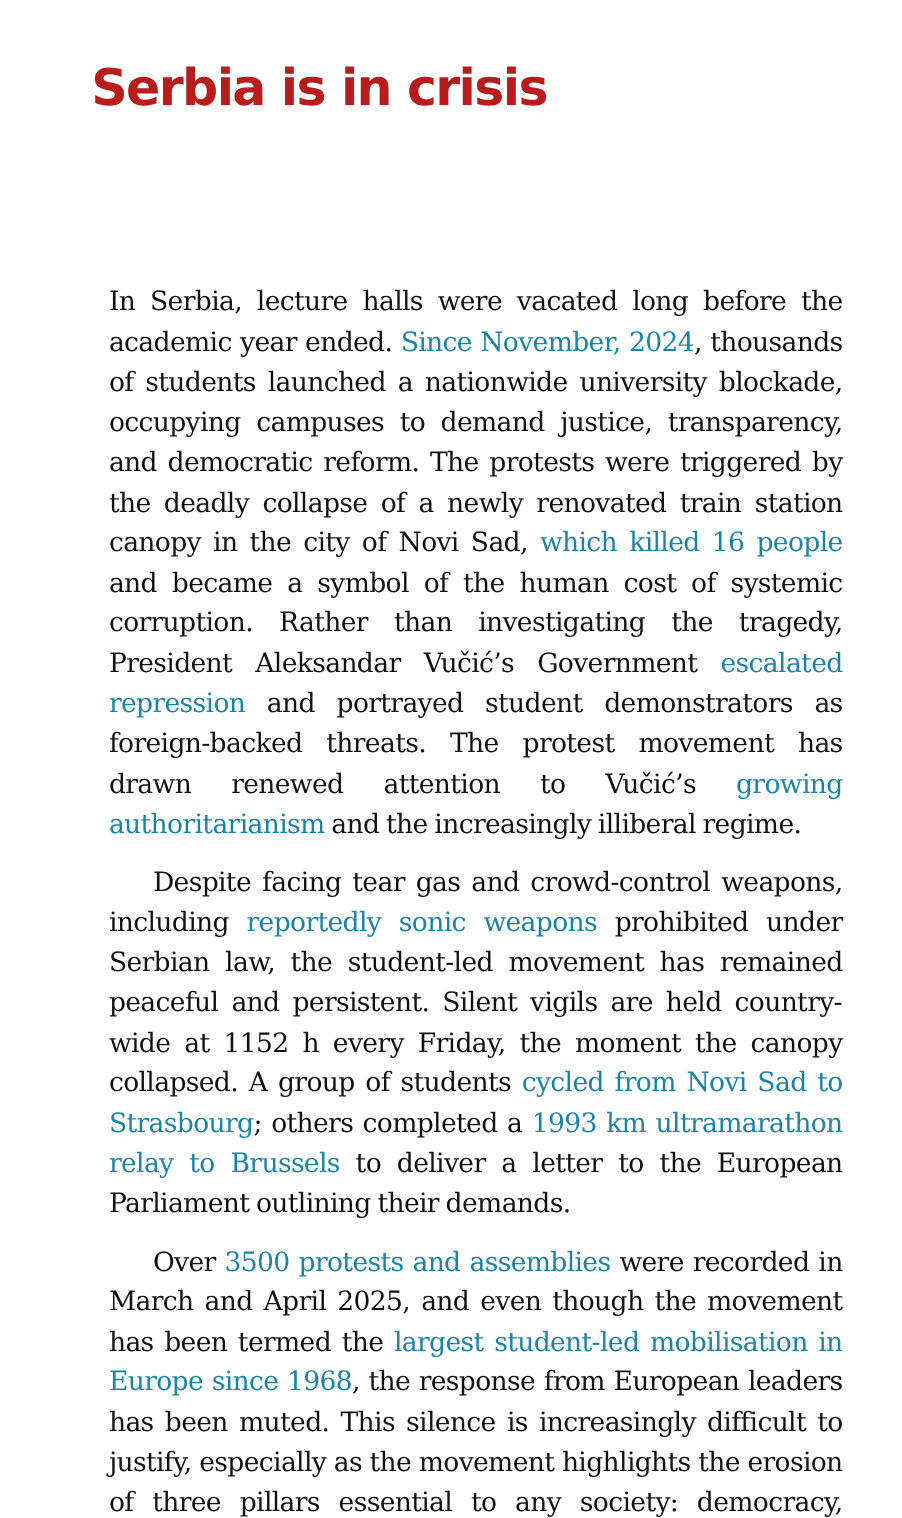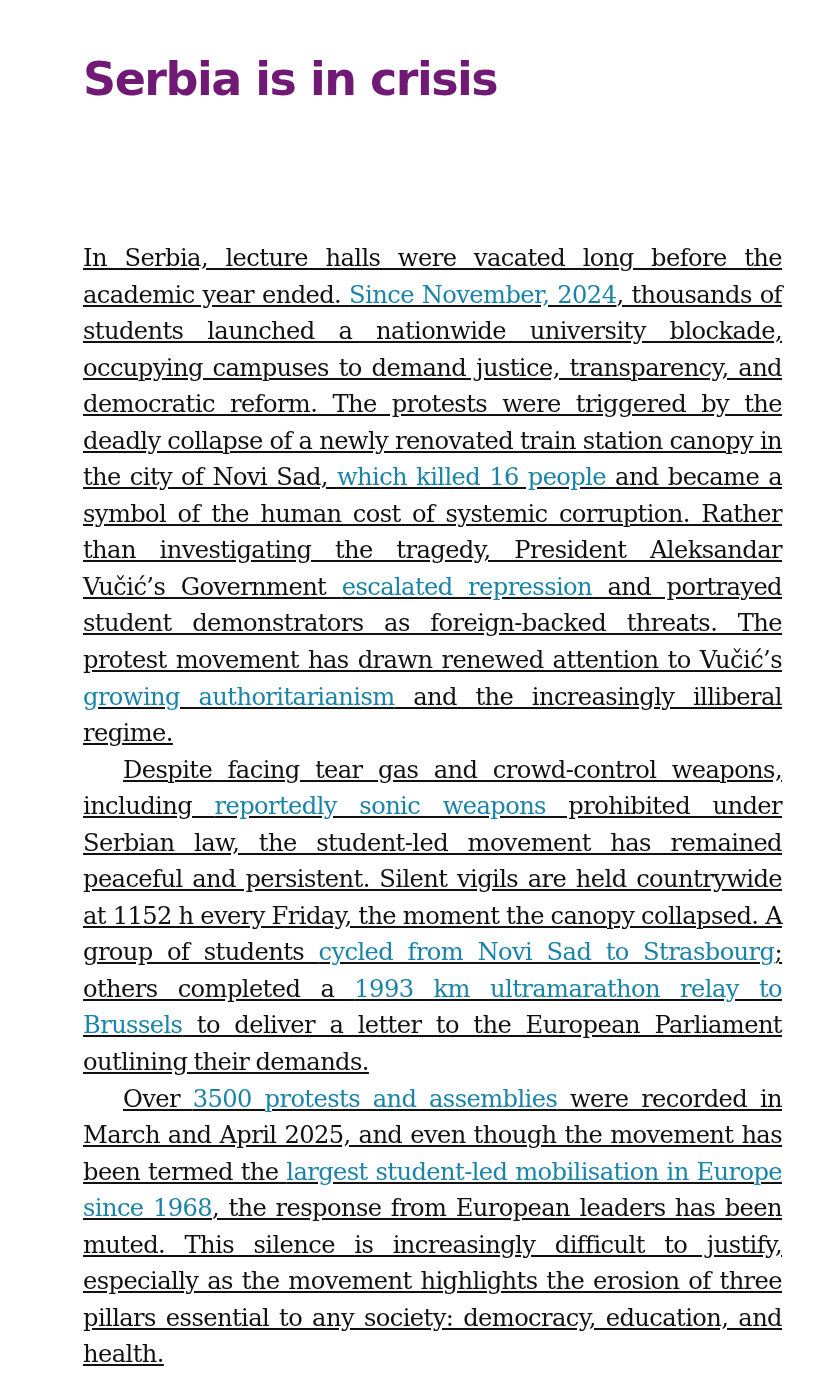--- a/index.html
+++ b/index.html
@@ -21,41 +21,40 @@
     }
     .title {
       position: absolute;
       left: 0;
       top: 52px;
       margin: 0;
       font-family: "DejaVu Sans", sans-serif;
       font-weight: bold;
       font-size: 46px;
       letter-spacing: -1.5px;
-      color: #701a75;
+      color: #b91c1c;
       line-height: 1.2;
       white-space: nowrap;
     }
     .body-text {
       position: absolute;
       left: 0;
       top: 240px;
       width: 699px;
       font-family: "DejaVu Serif", serif;
       font-size: 24.2px;
       line-height: 36.55px;
       color: #111111;
       letter-spacing: -0.6px;
       word-spacing: -1px;
     }
     .para {
-      margin: 0;
+      margin: 16px;
       text-align: justify;
       hyphens: manual;
-      text-decoration: underline;
     }
     .para.indent {
       text-indent: 40px;
     }
     .link {
       color: #1a84a8;
       text-decoration: none;
       cursor: pointer;
     }
   </style>

